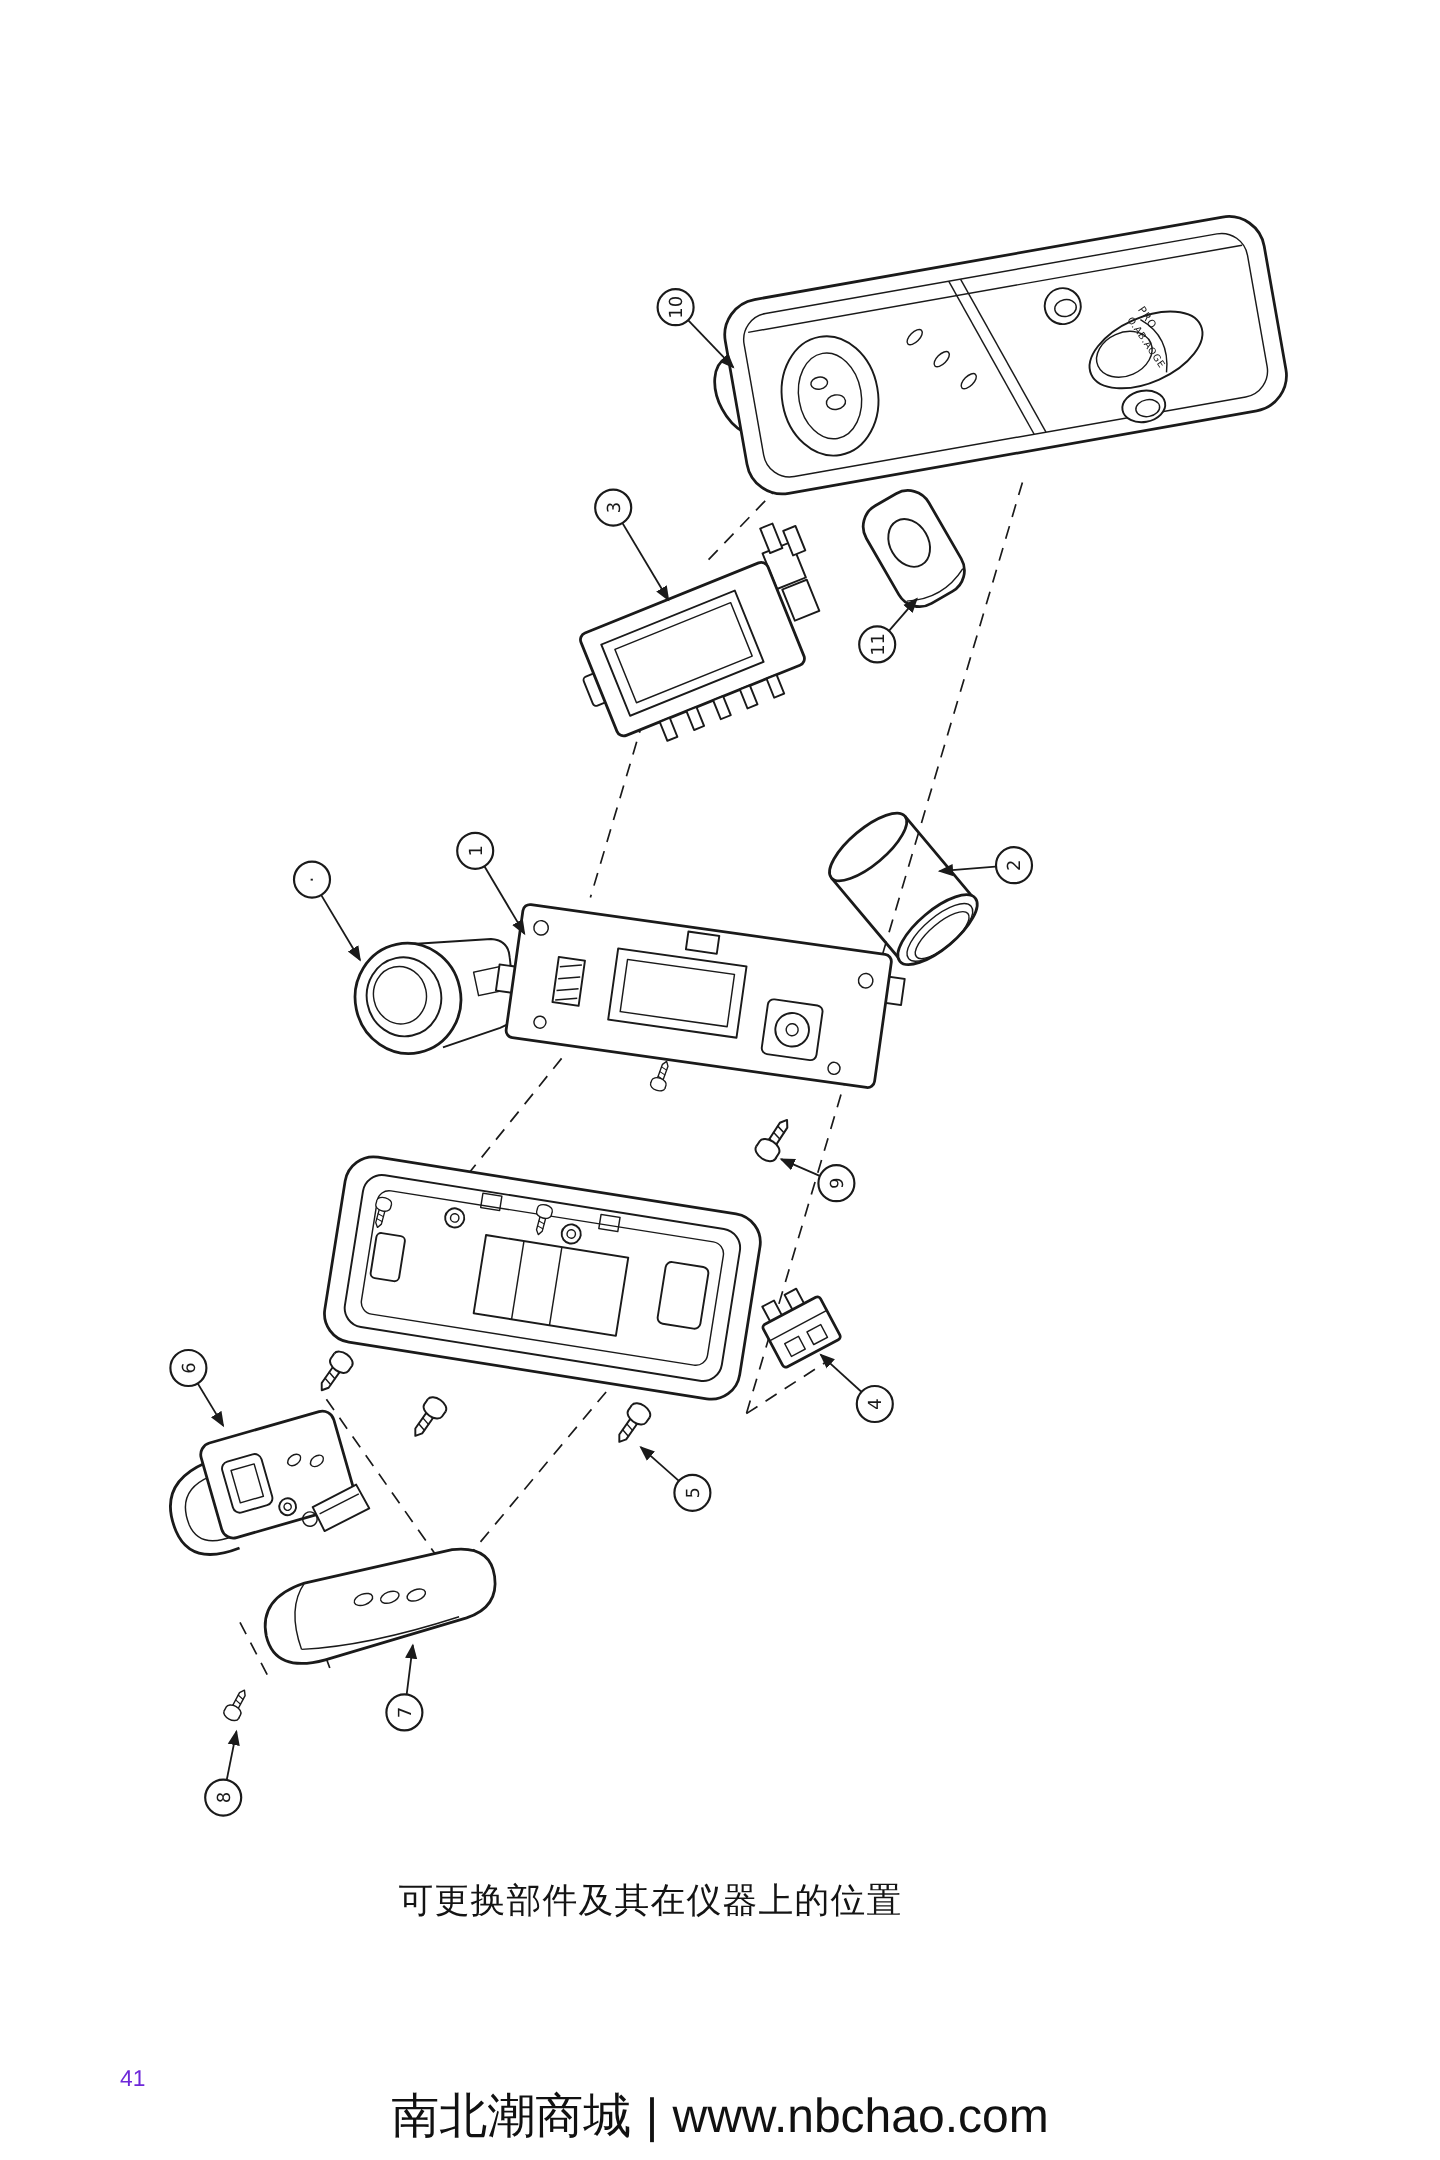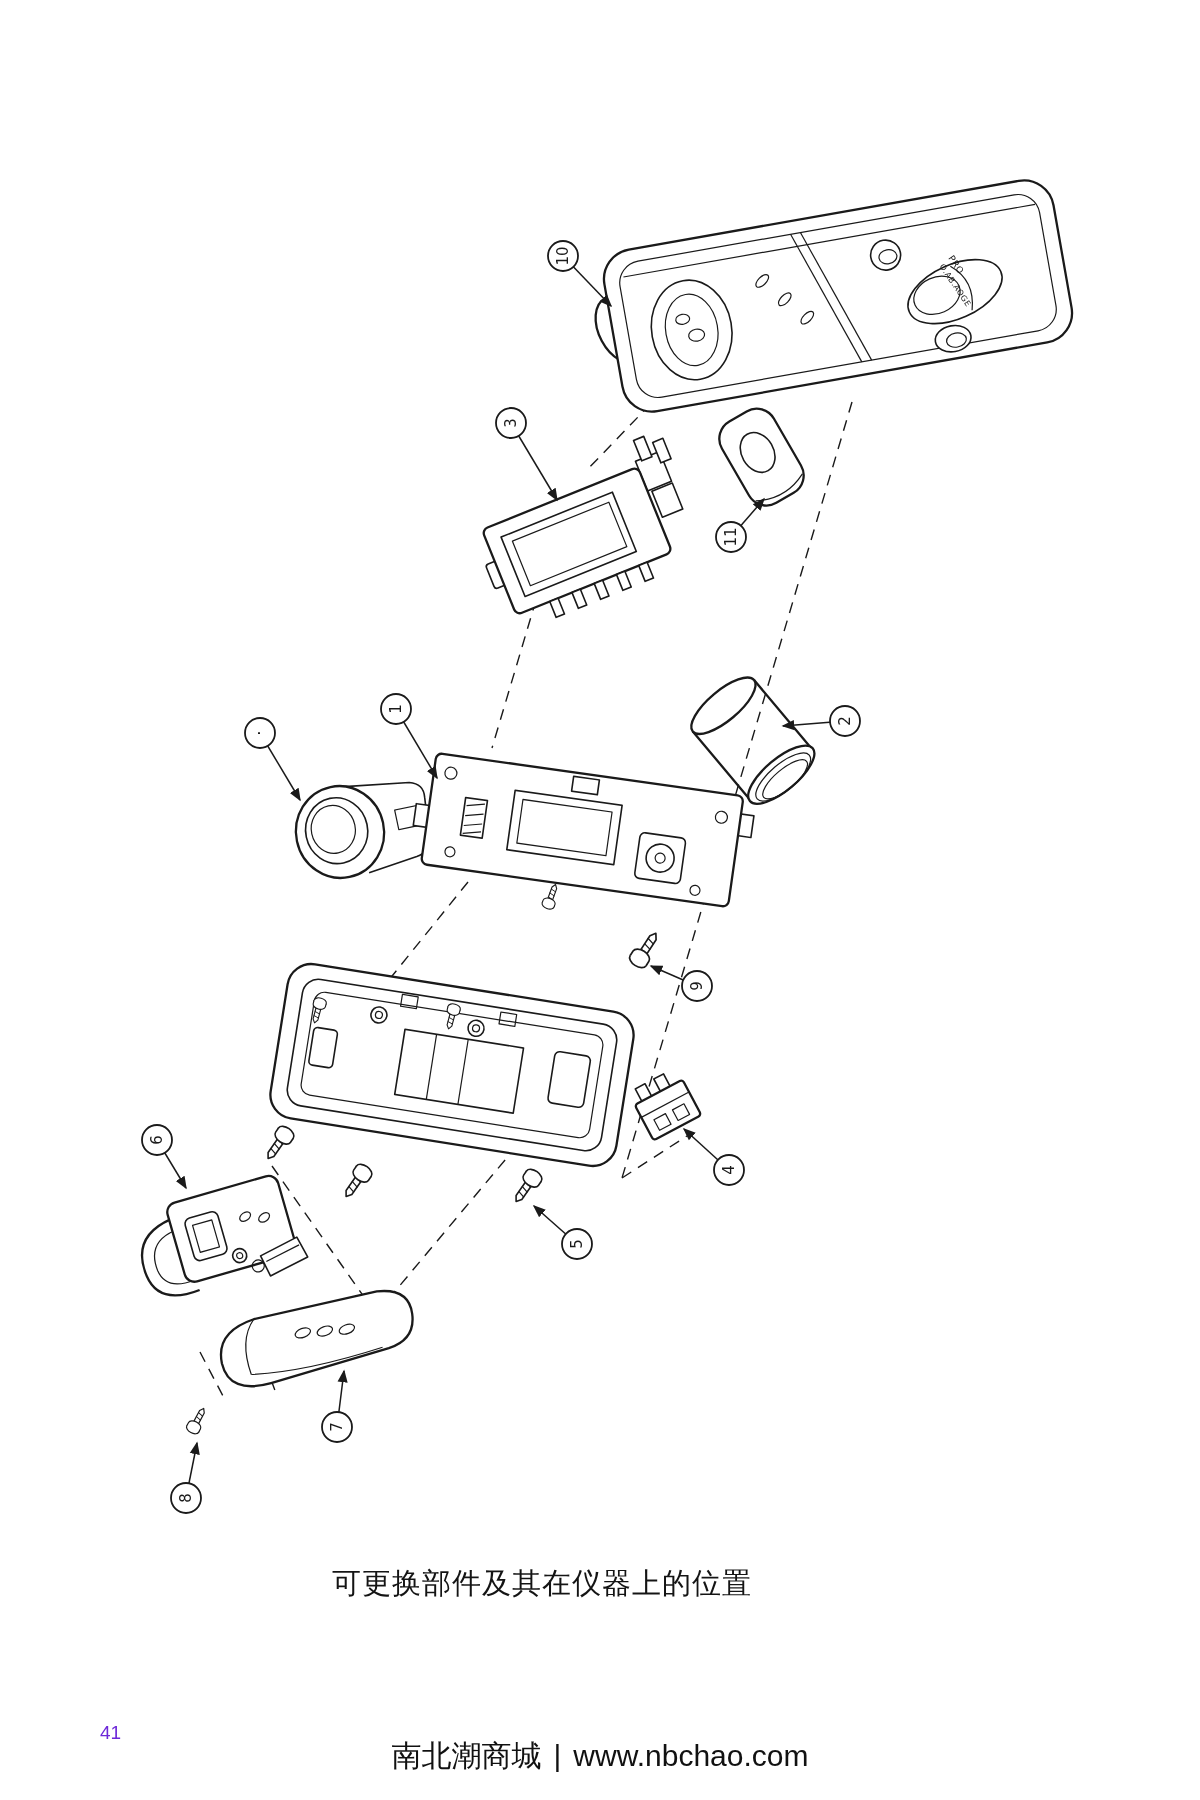--- a/index.html
+++ b/index.html
@@ -12,21 +12,21 @@
   .dash{fill:none;stroke:#1a1a1a;stroke-width:1.4;stroke-dasharray:11 8;}
   .leader{stroke:#1a1a1a;stroke-width:1.5;fill:none;}
   .callout-circle{fill:#ffffff;stroke:#1a1a1a;stroke-width:1.8;}
   .callout-text{font:15px "DejaVu Sans",sans-serif;fill:#1a1a1a;}
   .devtxt{font:9px "DejaVu Sans",sans-serif;fill:#1a1a1a;letter-spacing:.5px;}
   .devtxt2{font:8px "DejaVu Sans",sans-serif;fill:#1a1a1a;letter-spacing:.5px;}
   .caption{position:absolute;left:332px;top:1540px;font-size:29px;color:#141414;
            letter-spacing:1px;white-space:nowrap;margin-top:24px;}
   .pagenum{position:absolute;left:100px;top:1722px;font-size:19px;color:#6d28d9;}
   .footer{position:absolute;left:0;top:1736px;width:100%;text-align:center;
-          font-size:30px;color:#111;}
+          font-size:40px;color:#111;}
   .footer .sep{margin:0 12px;}
 </style>
 </head>
 <body>
 
 <div class="page">
 
 <svg width="1200" height="1800" viewBox="0 0 1200 1800">
   <defs>
     <marker id="arrw" markerWidth="9" markerHeight="9" refX="7.5" refY="4" orient="auto">

